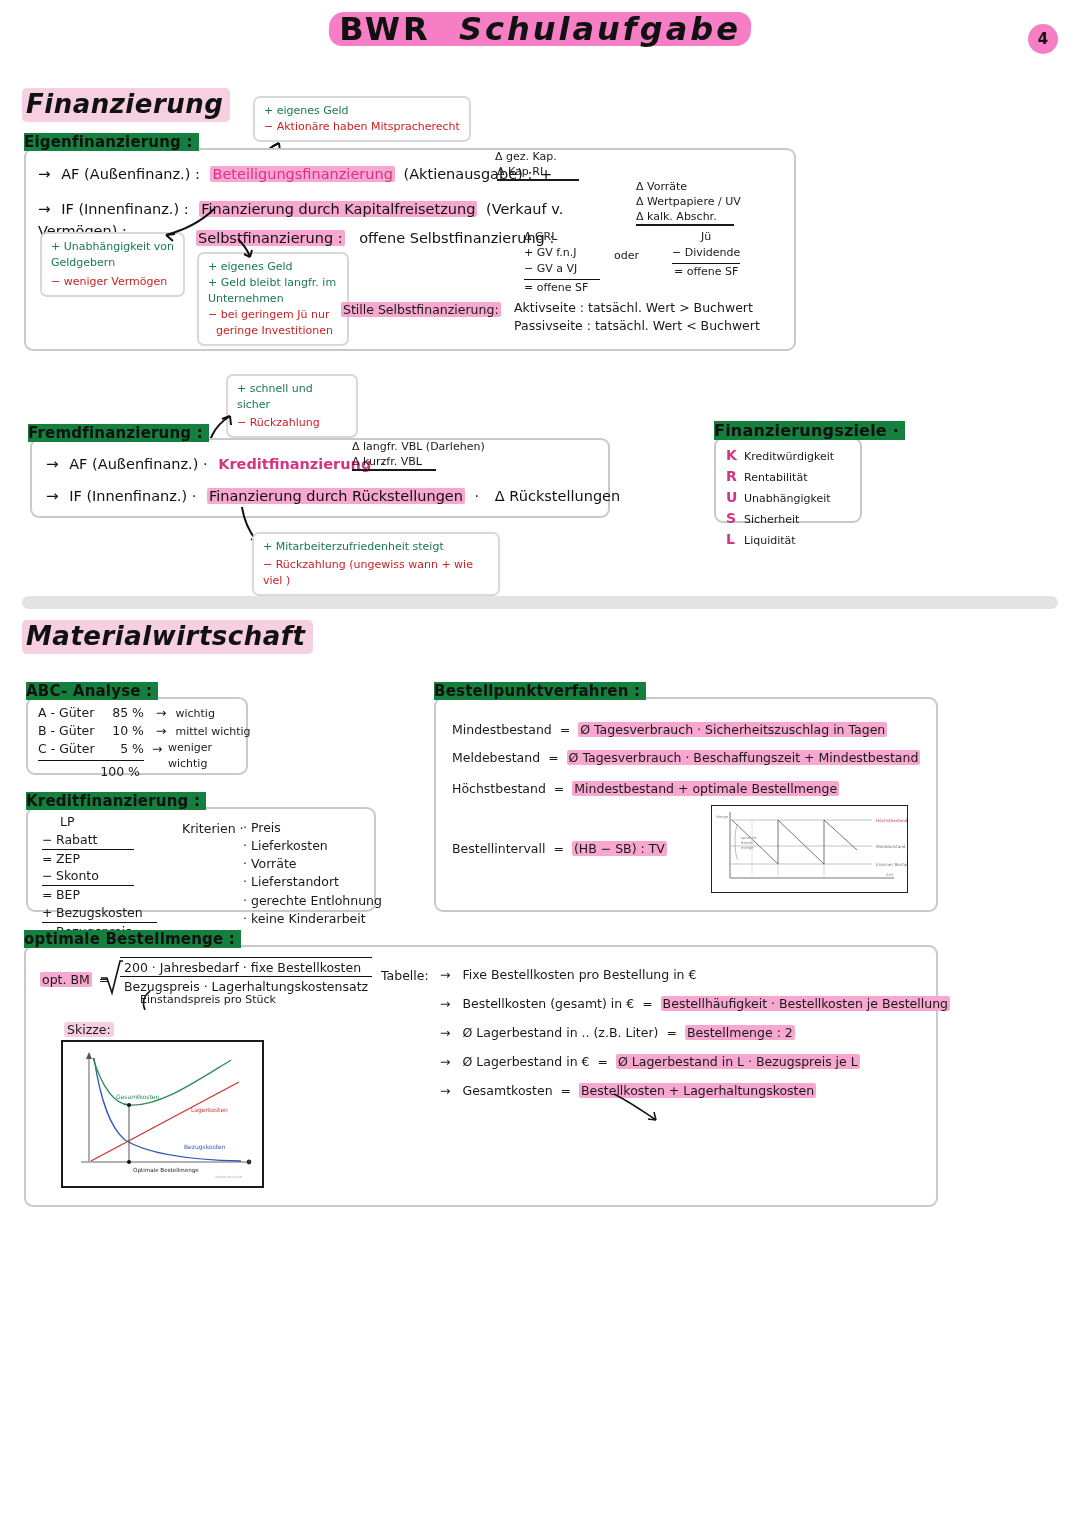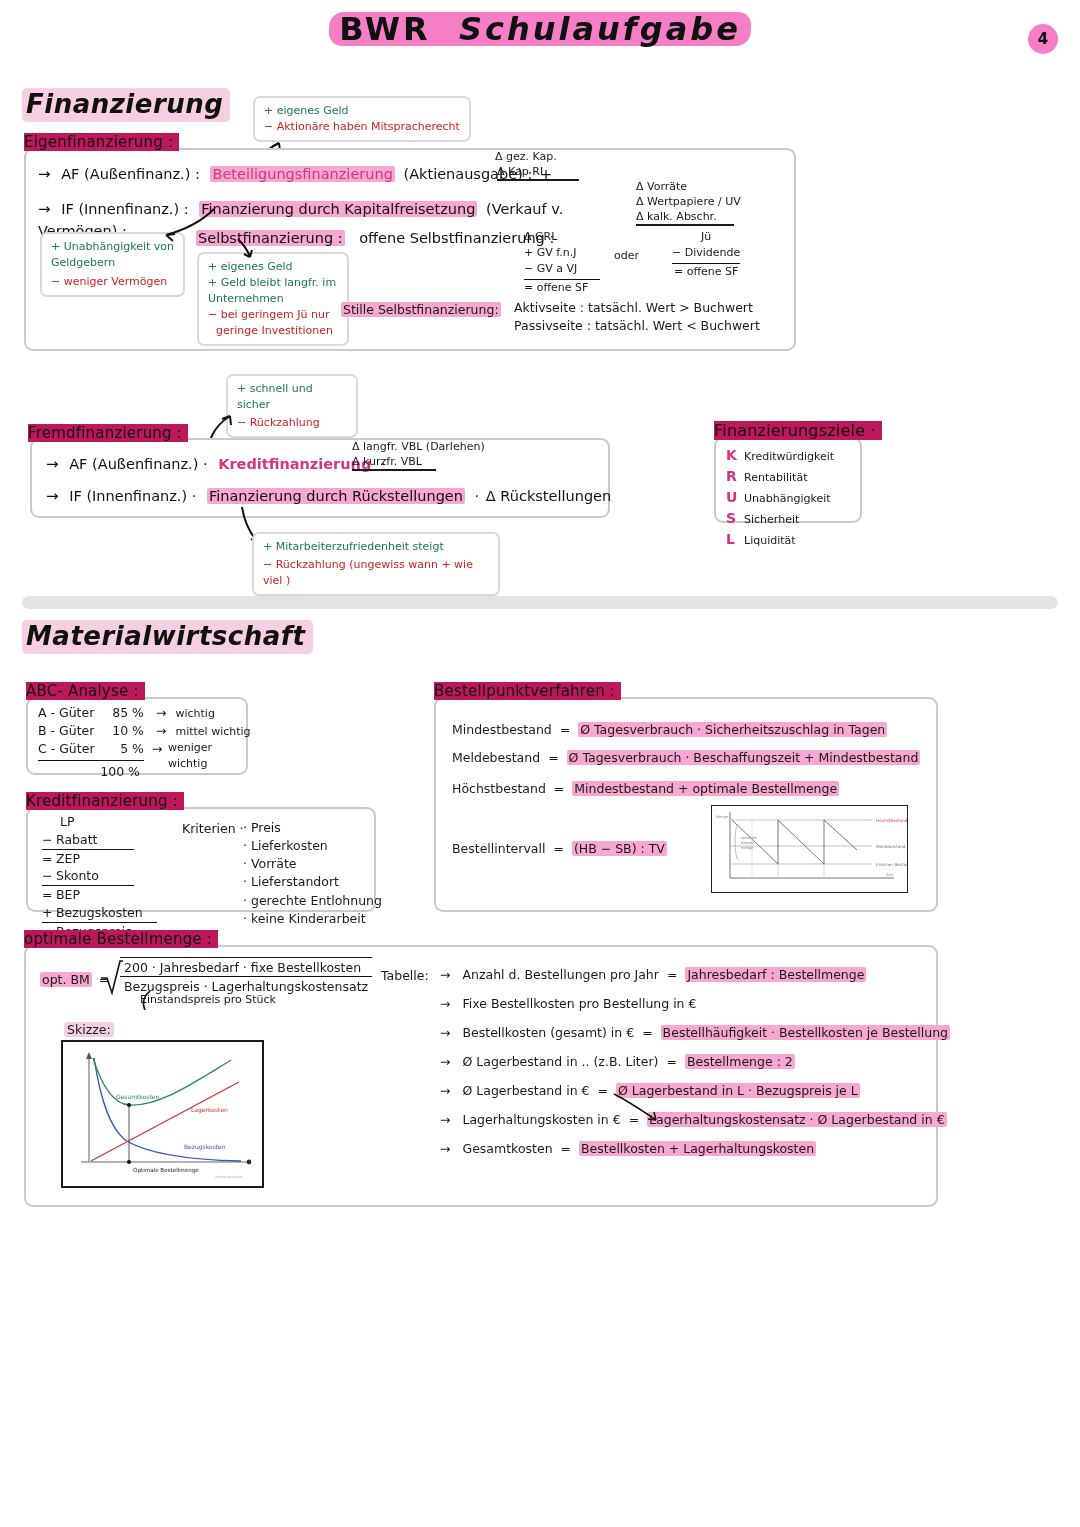--- a/index.html
+++ b/index.html
@@ -67,23 +67,23 @@
   .obox {
     border:2px solid #c9c9c9;
     border-radius:9px;
     background:#fff;
   }
   .obox::after{content:"";}
 
   
   .box-label {
     position:absolute;
-    background:#be185d;
+    background:#15803d;
     padding:0 6px 0 0;
-    font-size:15px; font-weight:normal; color:#111;
+    font-size:15px; font-weight:bold; color:#111;
     letter-spacing:0.2px;
     z-index:5;
   }
 
   
   .note {
     border:2px solid #d8d8d8;
     border-radius:7px;
     background:#fff;
     padding:5px 9px;
@@ -226,21 +226,21 @@
   <span style="margin-left:5px;">·</span>
 </div>
 <div class="abs tiny" style="left:352px; top:440px;">Δ langfr. VBL (Darlehen)</div>
 <div class="abs tiny ul" style="left:352px; top:455px; min-width:84px;">Δ kurzfr. VBL</div>
 
 <div class="abs line" style="left:46px; top:485px;">
   <span class="arrow">→</span>
   <span style="margin-left:6px;">IF (Innenfinanz.) ·</span>
   <span class="hl" style="margin-left:6px;">Finanzierung durch Rückstellungen</span>
   <span style="margin-left:5px;">·</span>
-  <span style="margin-left:2px;">Δ Rückstellungen</span>
+  <span style="margin-left:11px;">Δ Rückstellungen</span>
 </div>
 
 <svg class="abs" style="left:238px; top:505px;" width="36" height="42" viewBox="0 0 36 42">
   <path d="M4 2 C 6 16, 12 28, 20 38" fill="none" stroke="#111" stroke-width="2"></path>
   <path d="M20 38 L 13 34 M20 38 L 22 30" fill="none" stroke="#111" stroke-width="2"></path>
 </svg>
 <div class="abs note" style="left:252px; top:532px; width:248px;">
   <div class="green">+ Mitarbeiterzufriedenheit steigt</div>
   <div class="red" style="margin-top:2px;">− Rückzahlung (ungewiss wann + wie viel )</div>
 </div>
@@ -402,52 +402,40 @@
     <text x="70" y="130" font-size="5.6" fill="#222">Optimale Bestellmenge</text>
     <text x="152" y="136" font-size="3.4" fill="#aaa">mathe-online.at</text>
   </svg>
 </div>
 
 <div class="abs small" style="left:381px; top:968px;">Tabelle:</div>
 
 <div class="abs small" style="left:440px; top:967px;">
   <div style="margin-bottom:14px;">
     <span>→</span>
-    <span style="margin-left:8px;">Anzahl d. Bestellungen pro Jahr</span>
-    <span style="margin:0 4px;">=</span>
-    <span class="hl">Jahresbedarf : Bestellmenge</span>
-  </div>
-  <div style="margin-bottom:14px;">
-    <span>→</span>
     <span style="margin-left:8px;">Fixe Bestellkosten pro Bestellung in €</span>
   </div>
   <div style="margin-bottom:14px;">
     <span>→</span>
     <span style="margin-left:8px;">Bestellkosten (gesamt) in €</span>
     <span style="margin:0 4px;">=</span>
     <span class="hl">Bestellhäufigkeit · Bestellkosten je Bestellung</span>
   </div>
   <div style="margin-bottom:14px;">
     <span>→</span>
     <span style="margin-left:8px;">Ø Lagerbestand in .. (z.B. Liter)</span>
     <span style="margin:0 4px;">=</span>
     <span class="hl">Bestellmenge : 2</span>
   </div>
   <div style="margin-bottom:14px;">
     <span>→</span>
     <span style="margin-left:8px;">Ø Lagerbestand in €</span>
     <span style="margin:0 4px;">=</span>
     <span class="hl">Ø Lagerbestand in L · Bezugspreis je L</span>
   </div>
-  <div style="margin-bottom:14px;">
-    <span>→</span>
-    <span style="margin-left:8px;">Lagerhaltungskosten in €</span>
-    <span style="margin:0 4px;">=</span>
-    <span class="hl">Lagerhaltungskostensatz · Ø Lagerbestand in €</span>
-  </div>
   <div>
     <span>→</span>
     <span style="margin-left:8px;">Gesamtkosten</span>
     <span style="margin:0 4px;">=</span>
     <span class="hl">Bestellkosten + Lagerhaltungskosten</span>
   </div>
 </div>
 
 <svg class="abs" style="left:612px; top:1092px;" width="56" height="34" viewBox="0 0 56 34">
   <path d="M2 2 C 18 10, 32 20, 44 28" fill="none" stroke="#111" stroke-width="1.5"></path>

